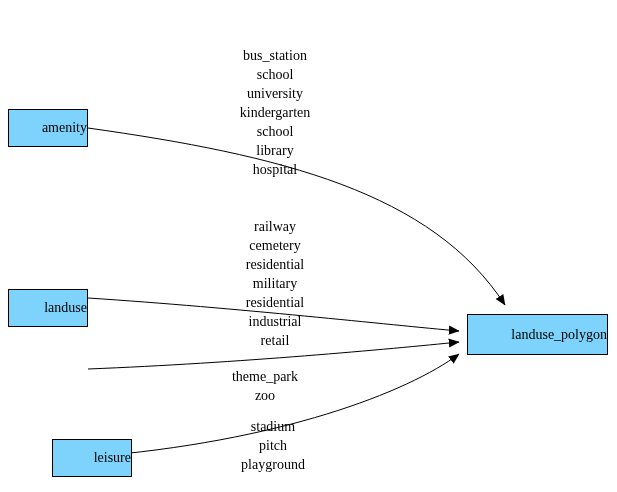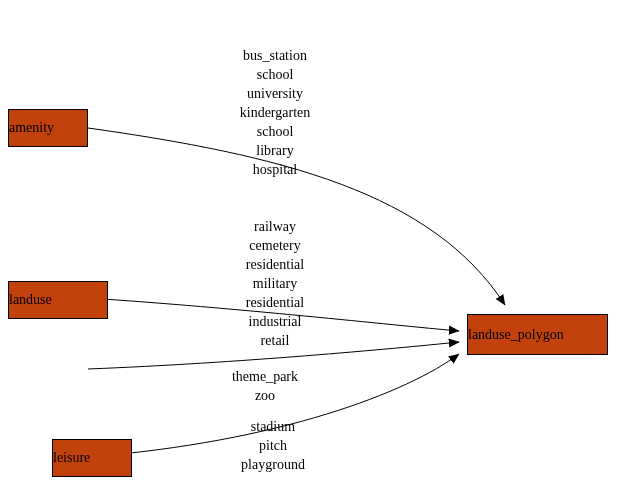--- a/index.html
+++ b/index.html
@@ -20,29 +20,29 @@
   .edges-layer {
     position: absolute;
     left: 0;
     top: 0;
     width: 617px;
     height: 492px;
   }
   .node {
     position: absolute;
     border: 1px solid #000000;
-    background: #c2410c;
+    background: #7dd3fc;
     display: flex;
     align-items: center;
-    justify-content: flex-start;
+    justify-content: flex-end;
     box-sizing: border-box;
     white-space: nowrap;
   }
   .node-amenity        { left: 8px;   top: 109px; width: 80px;  height: 38px; }
-  .node-landuse        { left: 8px;   top: 281px; width: 100px;  height: 38px; }
+  .node-landuse        { left: 8px;   top: 289px; width: 80px;  height: 38px; }
   .node-tourism        { left: 8px;   top: 351px; width: 80px;  height: 38px; }
   .node-leisure        { left: 8px;   top: 439px; width: 80px;  height: 38px; margin-left: 44px; }
   .node-landuse-polygon{ left: 467px; top: 314px; width: 141px; height: 41px; }
   .edge-label {
     position: absolute;
     text-align: center;
     line-height: 19px;
     transform: translateX(-50%);
     white-space: nowrap;
     margin-top: 40px;

